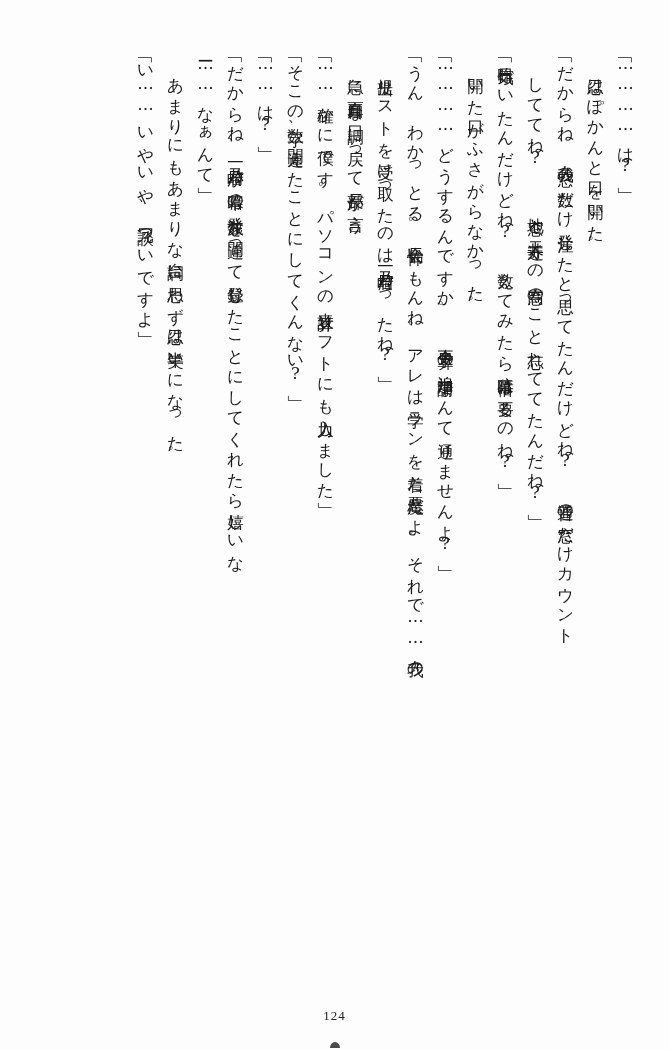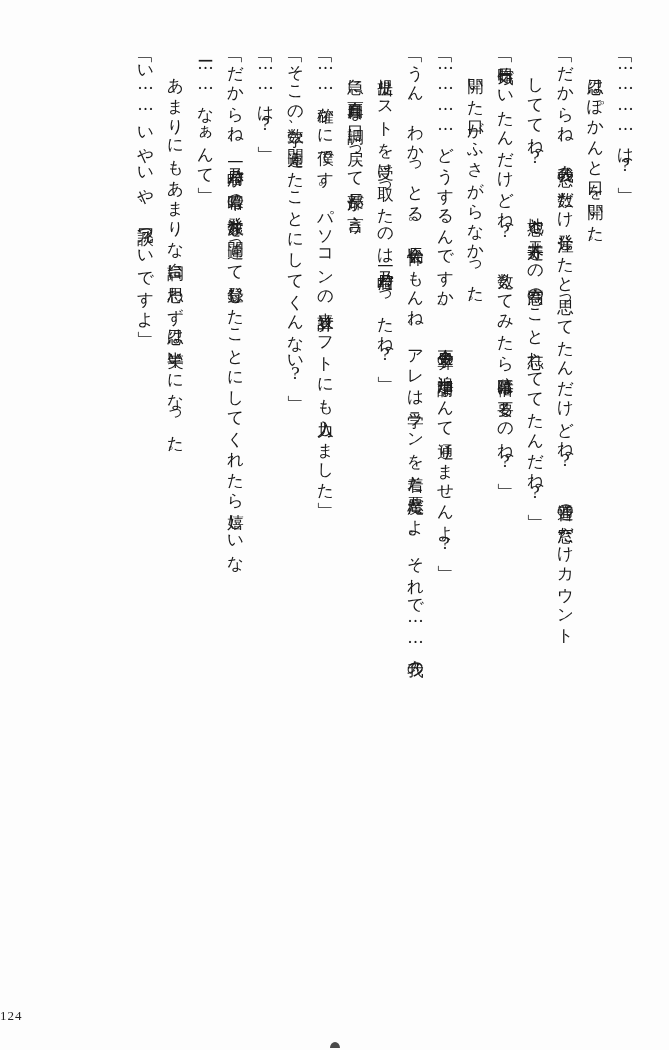--- a/index.html
+++ b/index.html
@@ -48,21 +48,21 @@
     white-space: pre;
     font-family: "DejaVu Serif", "Liberation Serif", serif;
     font-weight: 500;
   }
   .line.indent-1 { padding-top: 14px; }
   #page-number {
     position: absolute;
     bottom: 26px;
     left: 0;
     right: 0;
-    text-align: left;
+    text-align: center;
     font-size: 13px;
     font-family: "Liberation Serif", serif;
     color: #222;
     letter-spacing: 1px;
   }
   #bottom-mark {
     position: absolute;
     bottom: 2px;
     left: 50%;
     transform: translateX(-50%);

